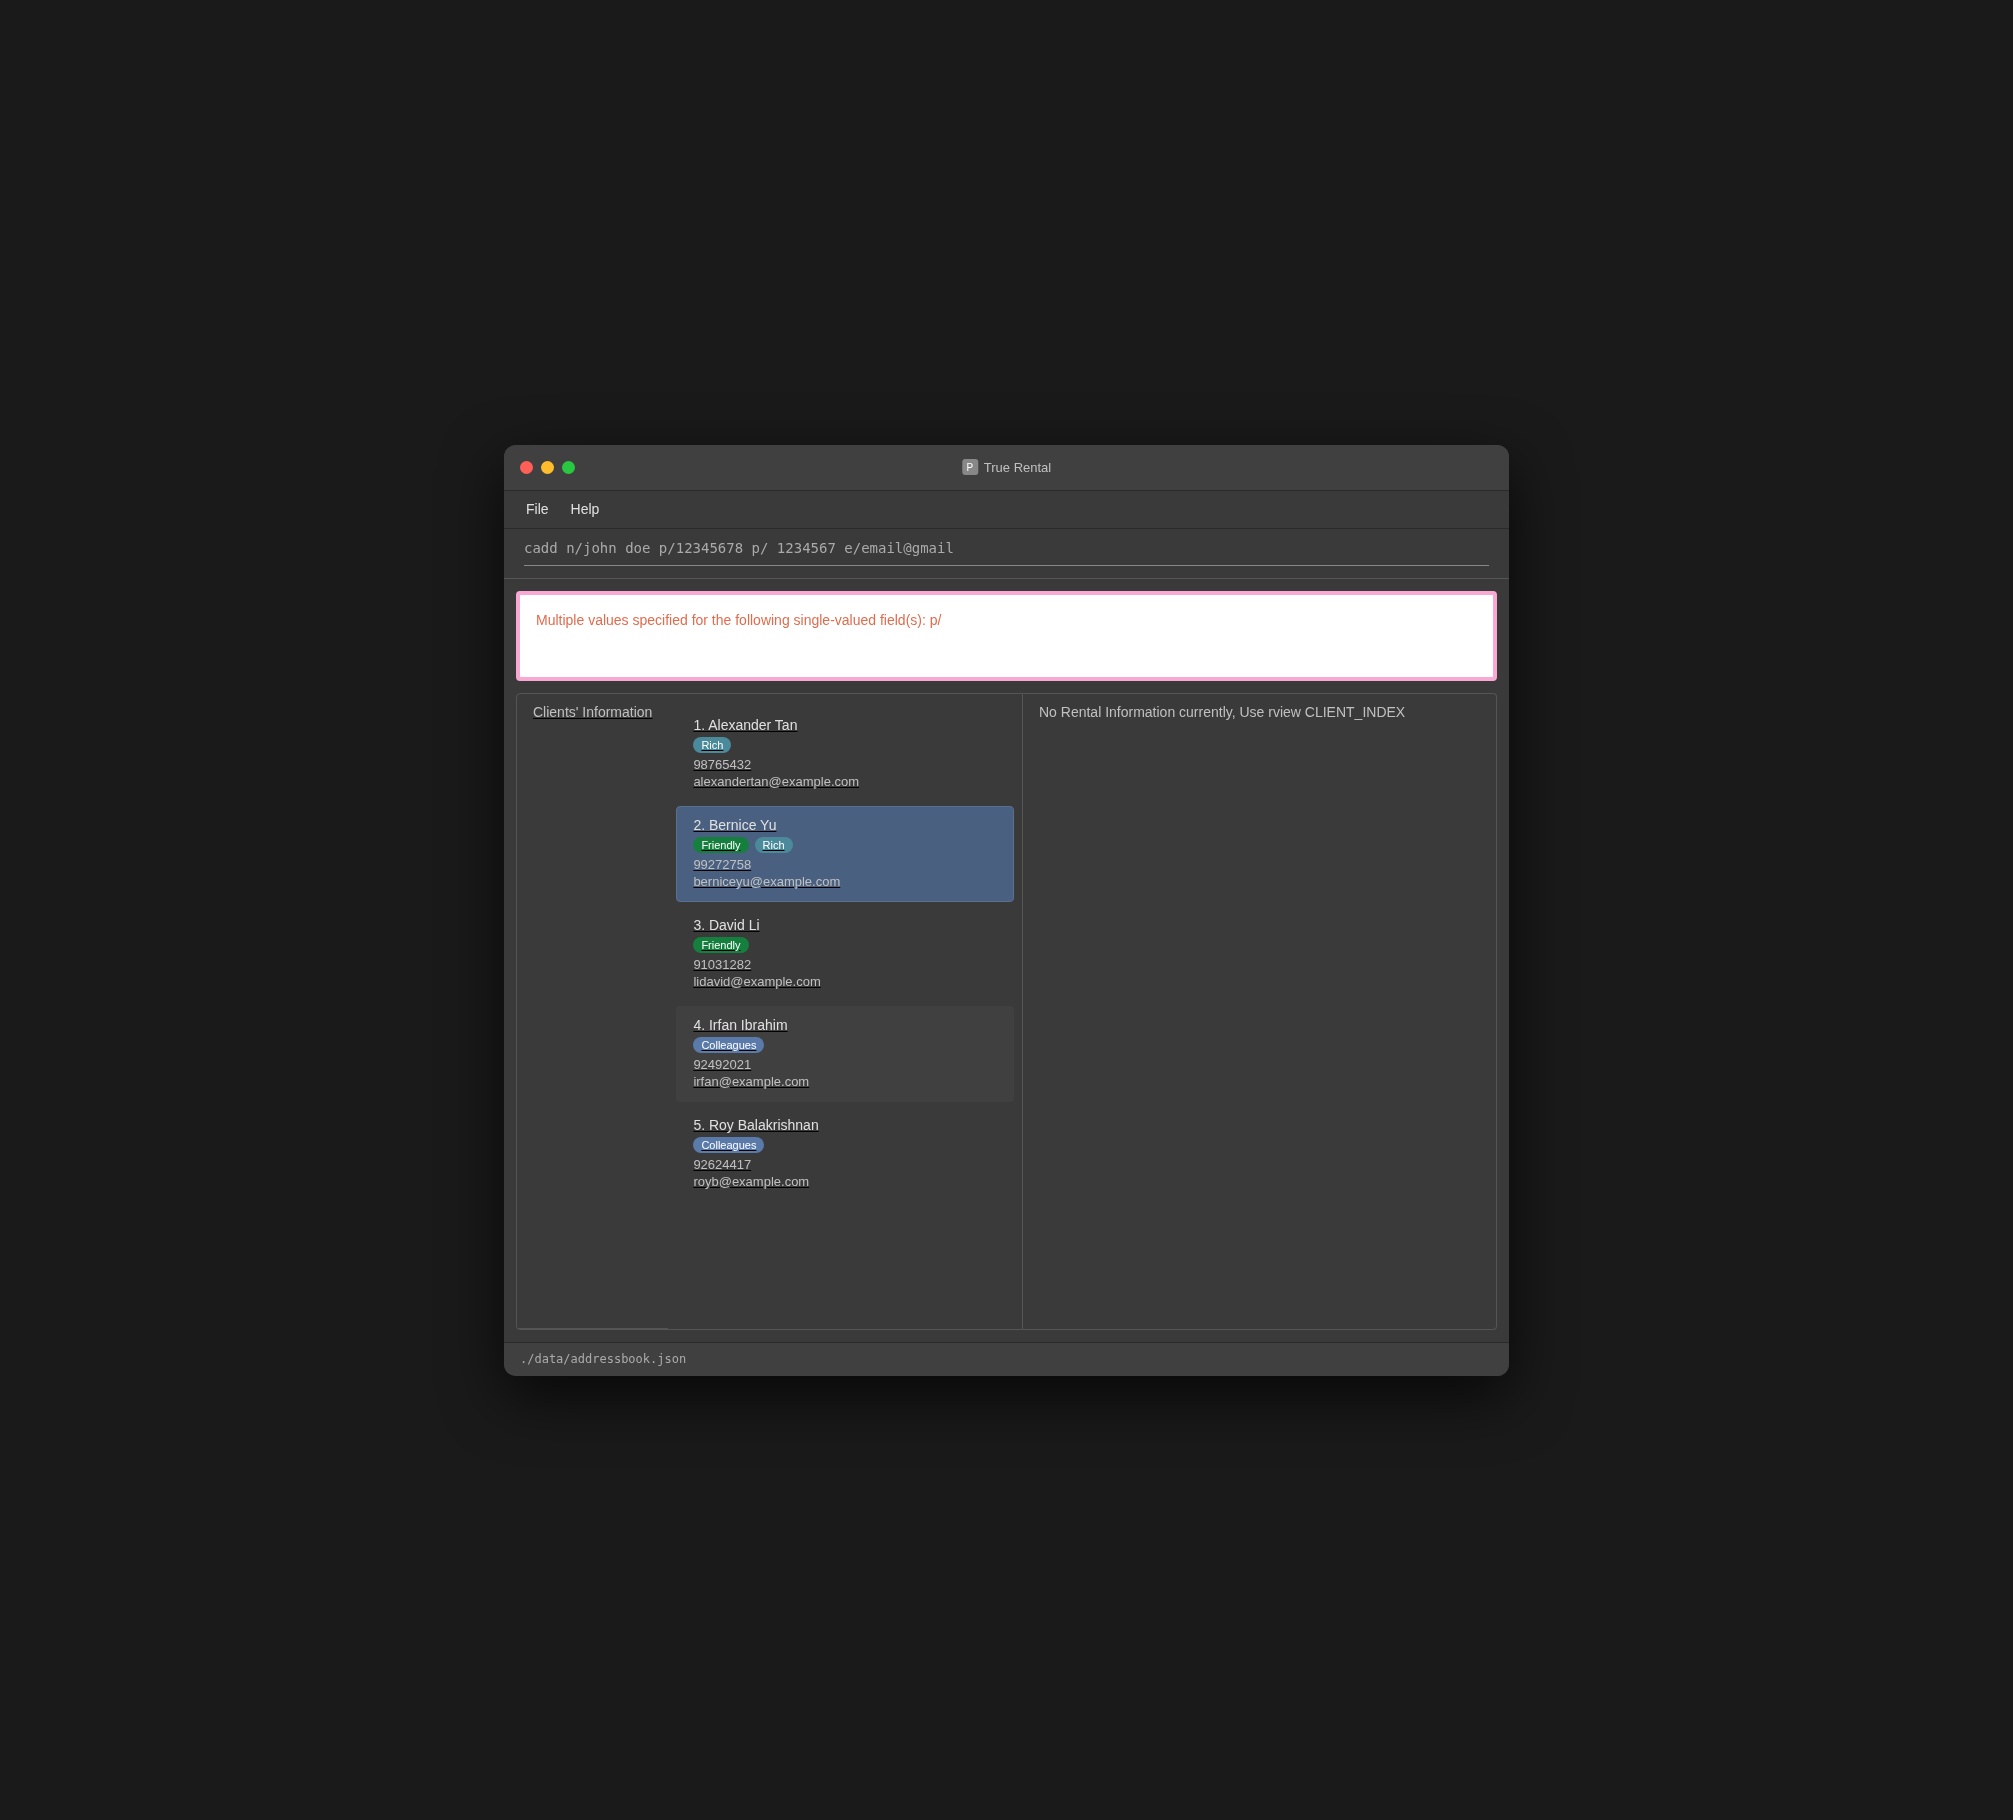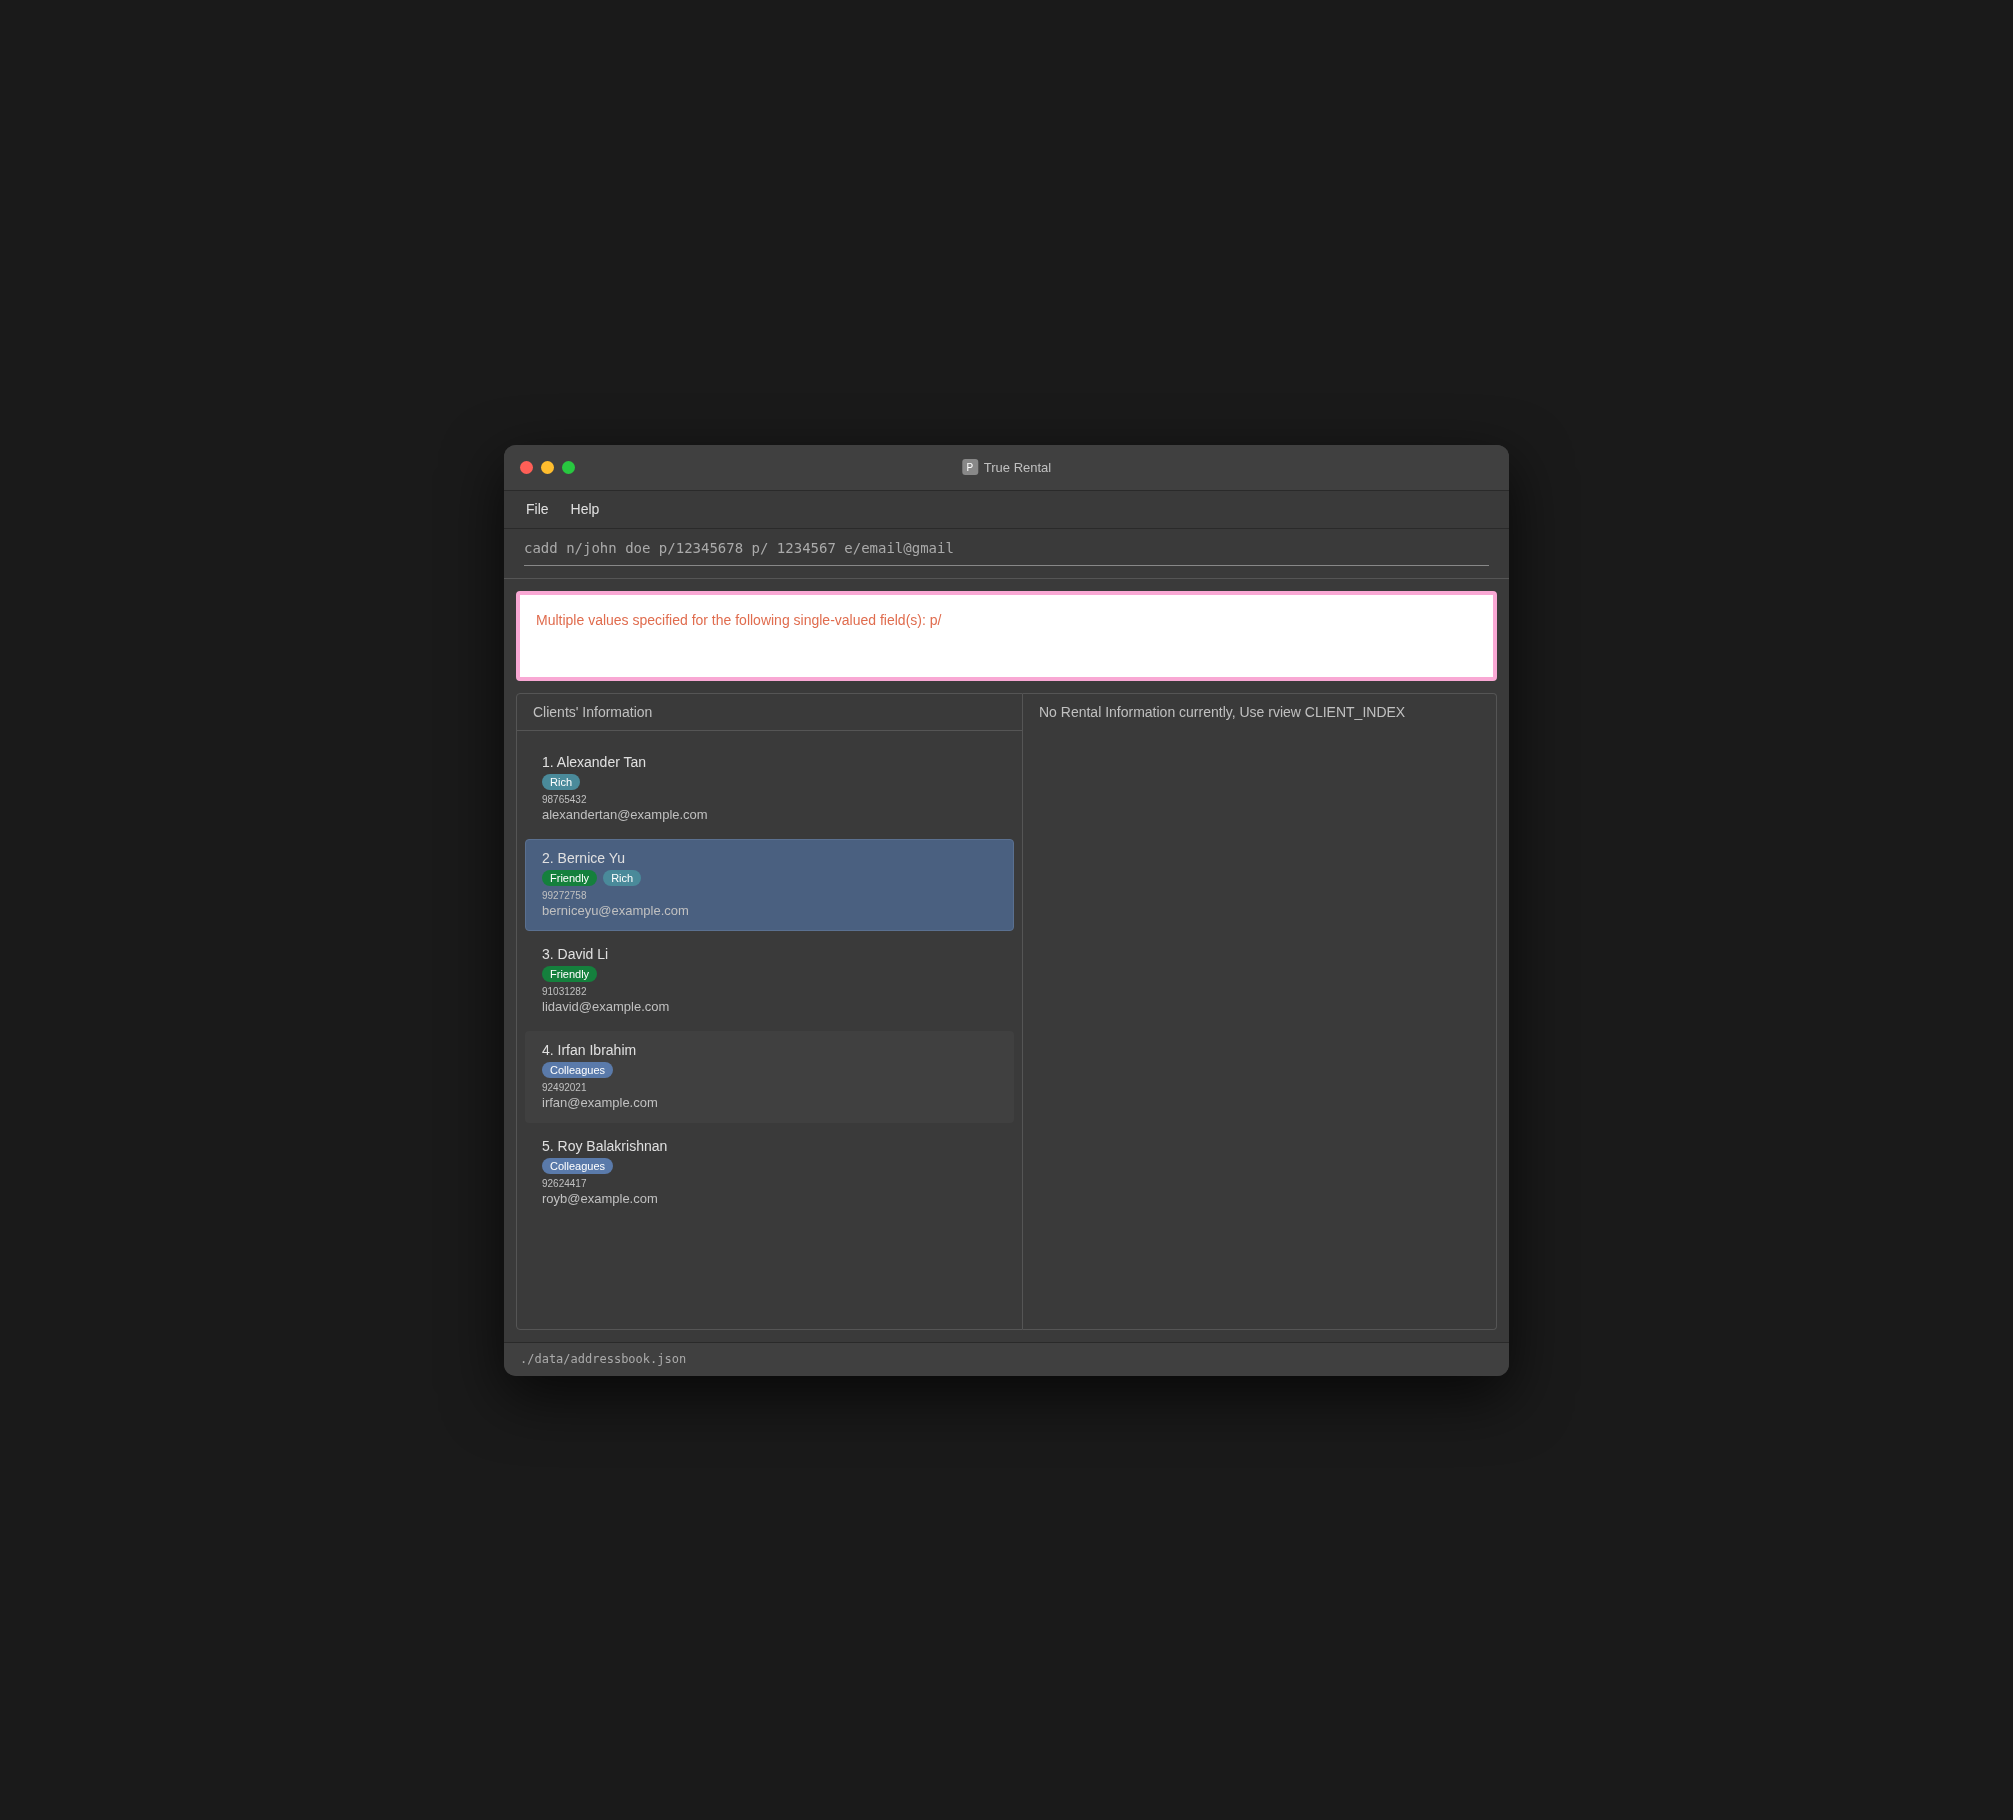--- a/index.html
+++ b/index.html
@@ -137,21 +137,22 @@
     }
 
     
     .clients-panel {
       flex: 0 0 507px;
       background: #3a3a3a;
       border: 1px solid #555;
       border-radius: 4px 0 0 4px;
       overflow: hidden;
       display: flex;
-      flex-direction: column;
+      flex-direction: row;
+      text-decoration: underline;
     }
 
     .panel-title {
       color: #c0c0c0;
       font-size: 14px;
       padding: 10px 16px;
       border-bottom: 1px solid #555;
       flex-shrink: 0;
     }
 
@@ -211,21 +212,21 @@
       border-radius: 10px;
       color: white;
     }
 
     .tag-rich { background: #4a8a9a; }
     .tag-friendly { background: #15803d; }
     .tag-colleagues { background: #5a7aaa; }
 
     .client-phone {
       color: #c0c0c0;
-      font-size: 10px;
+      font-size: 13px;
       margin-bottom: 2px;
     }
 
     .client-email {
       color: #c0c0c0;
       font-size: 13px;
     }
 
     
     .rental-panel {

